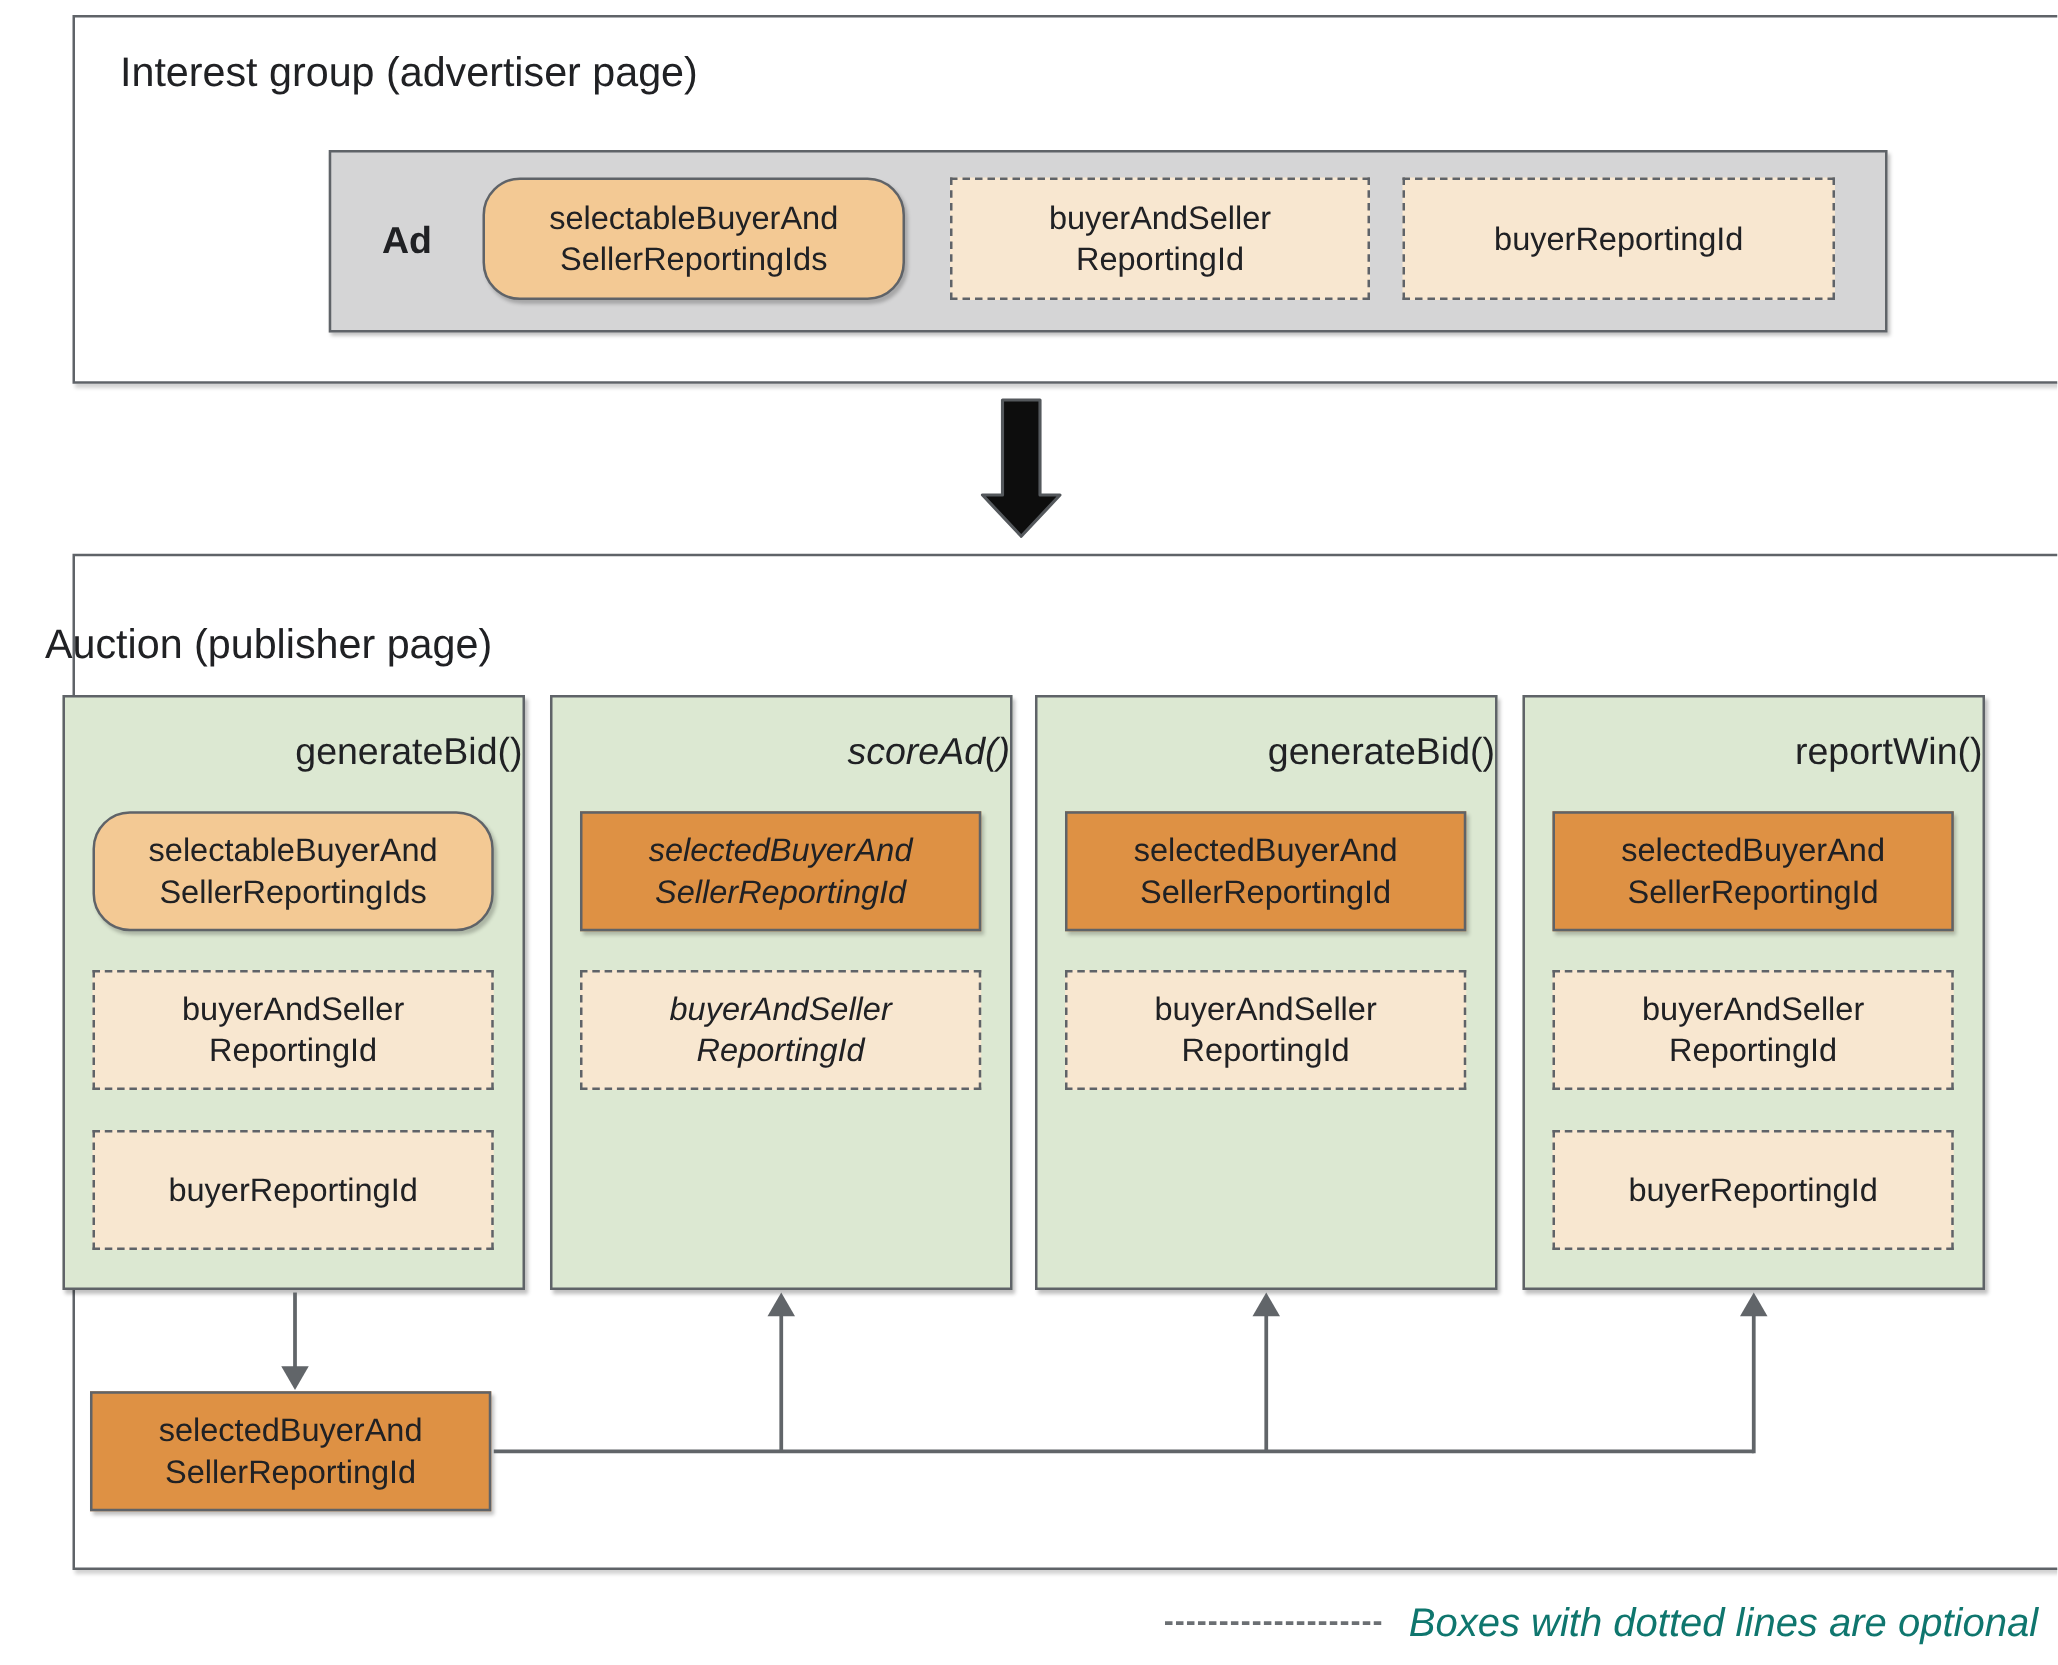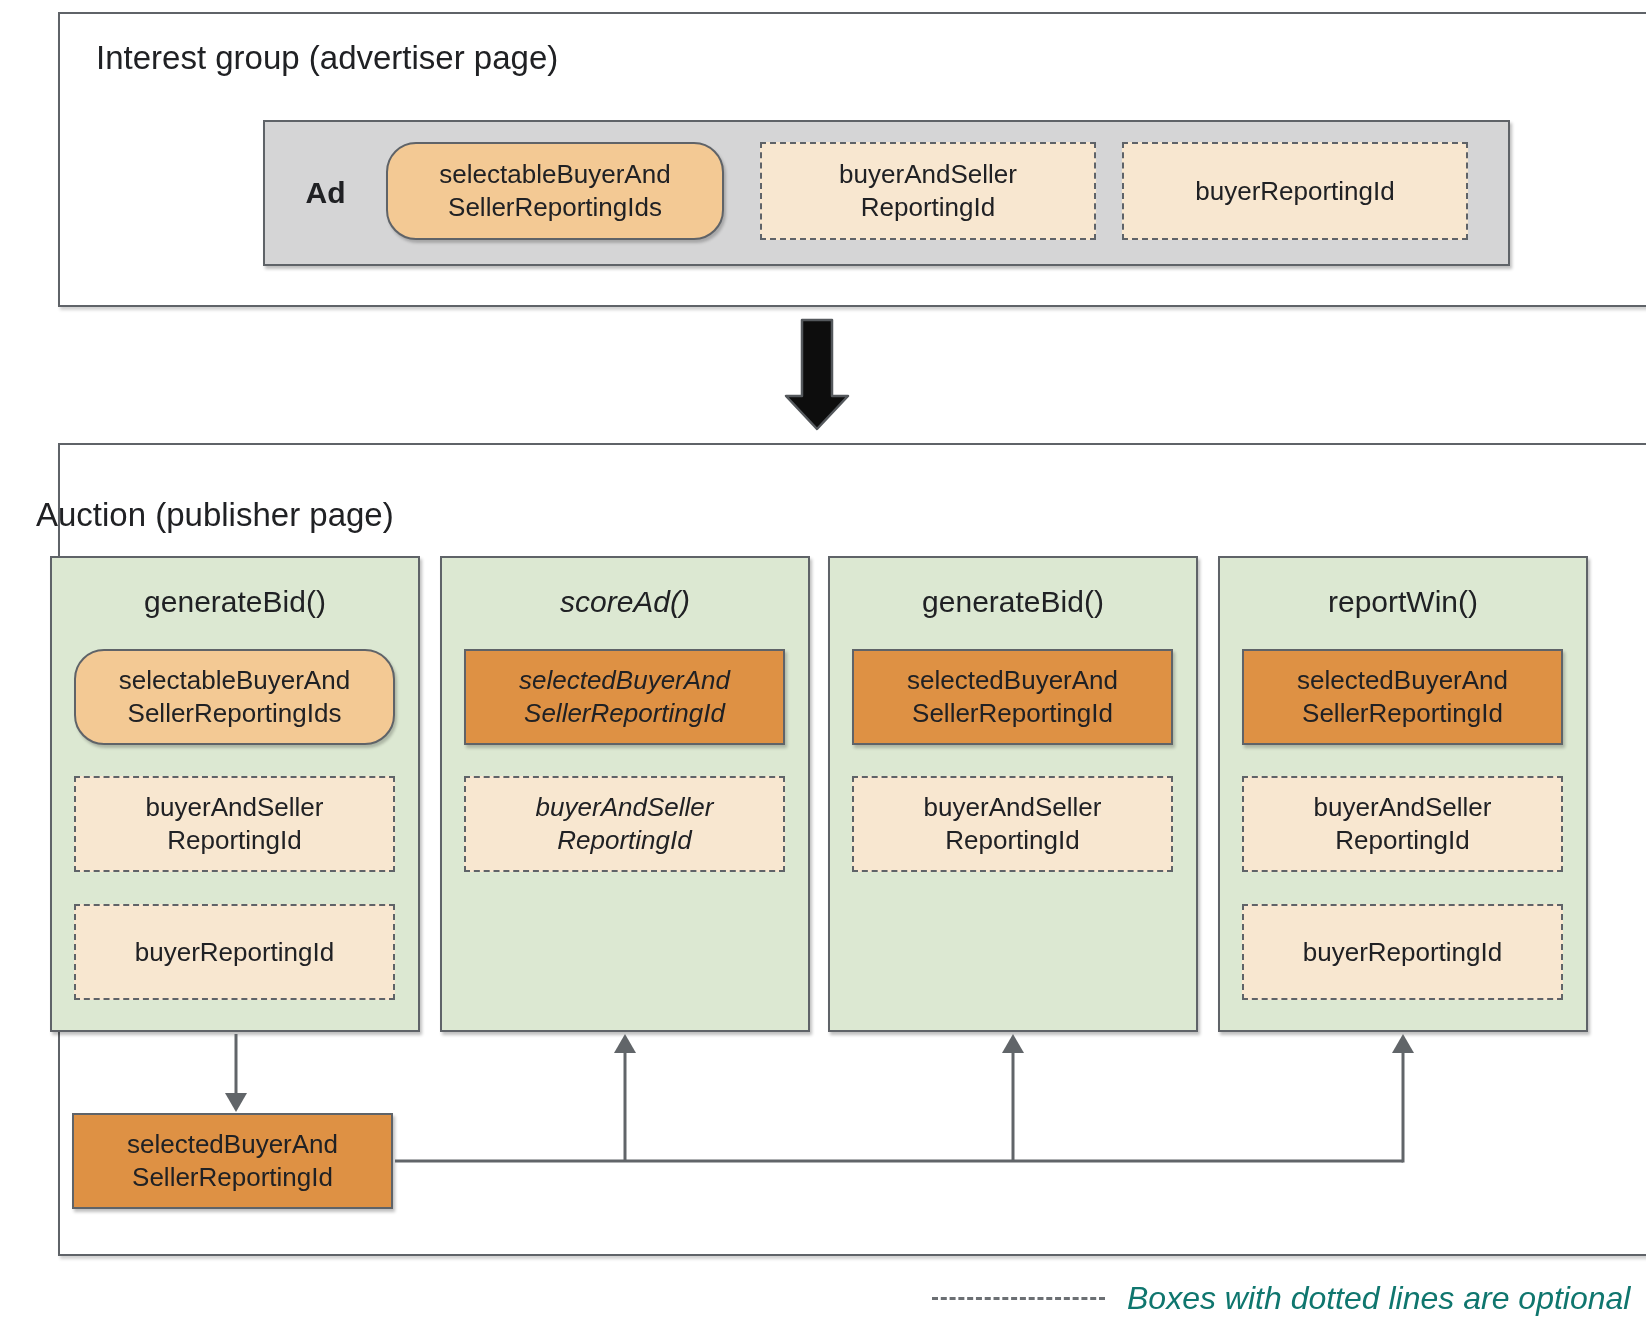--- a/index.html
+++ b/index.html
@@ -51,21 +51,21 @@
   .b-dashed{border:2px dashed var(--border);}
 
   
   .col{
     position:absolute;top:556px;width:370px;height:476px;
     background:var(--green);border:2px solid var(--border);
     box-shadow:2px 3px 3px rgba(0,0,0,0.25);
   }
   .col-title{
     position:absolute;top:26px;left:0;width:100%;
-    text-align:center;font-size:30px;line-height:36px;
+    text-align:right;font-size:30px;line-height:36px;
   }
   .slot{
     position:absolute;left:22px;width:321px;height:96px;
     display:flex;align-items:center;justify-content:center;text-align:center;
     font-size:26px;line-height:33px;padding:0 10px;
   }
   .slot.r1{top:91px;}
   .slot.r2{top:218px;}
   .slot.r3{top:346px;}
 

